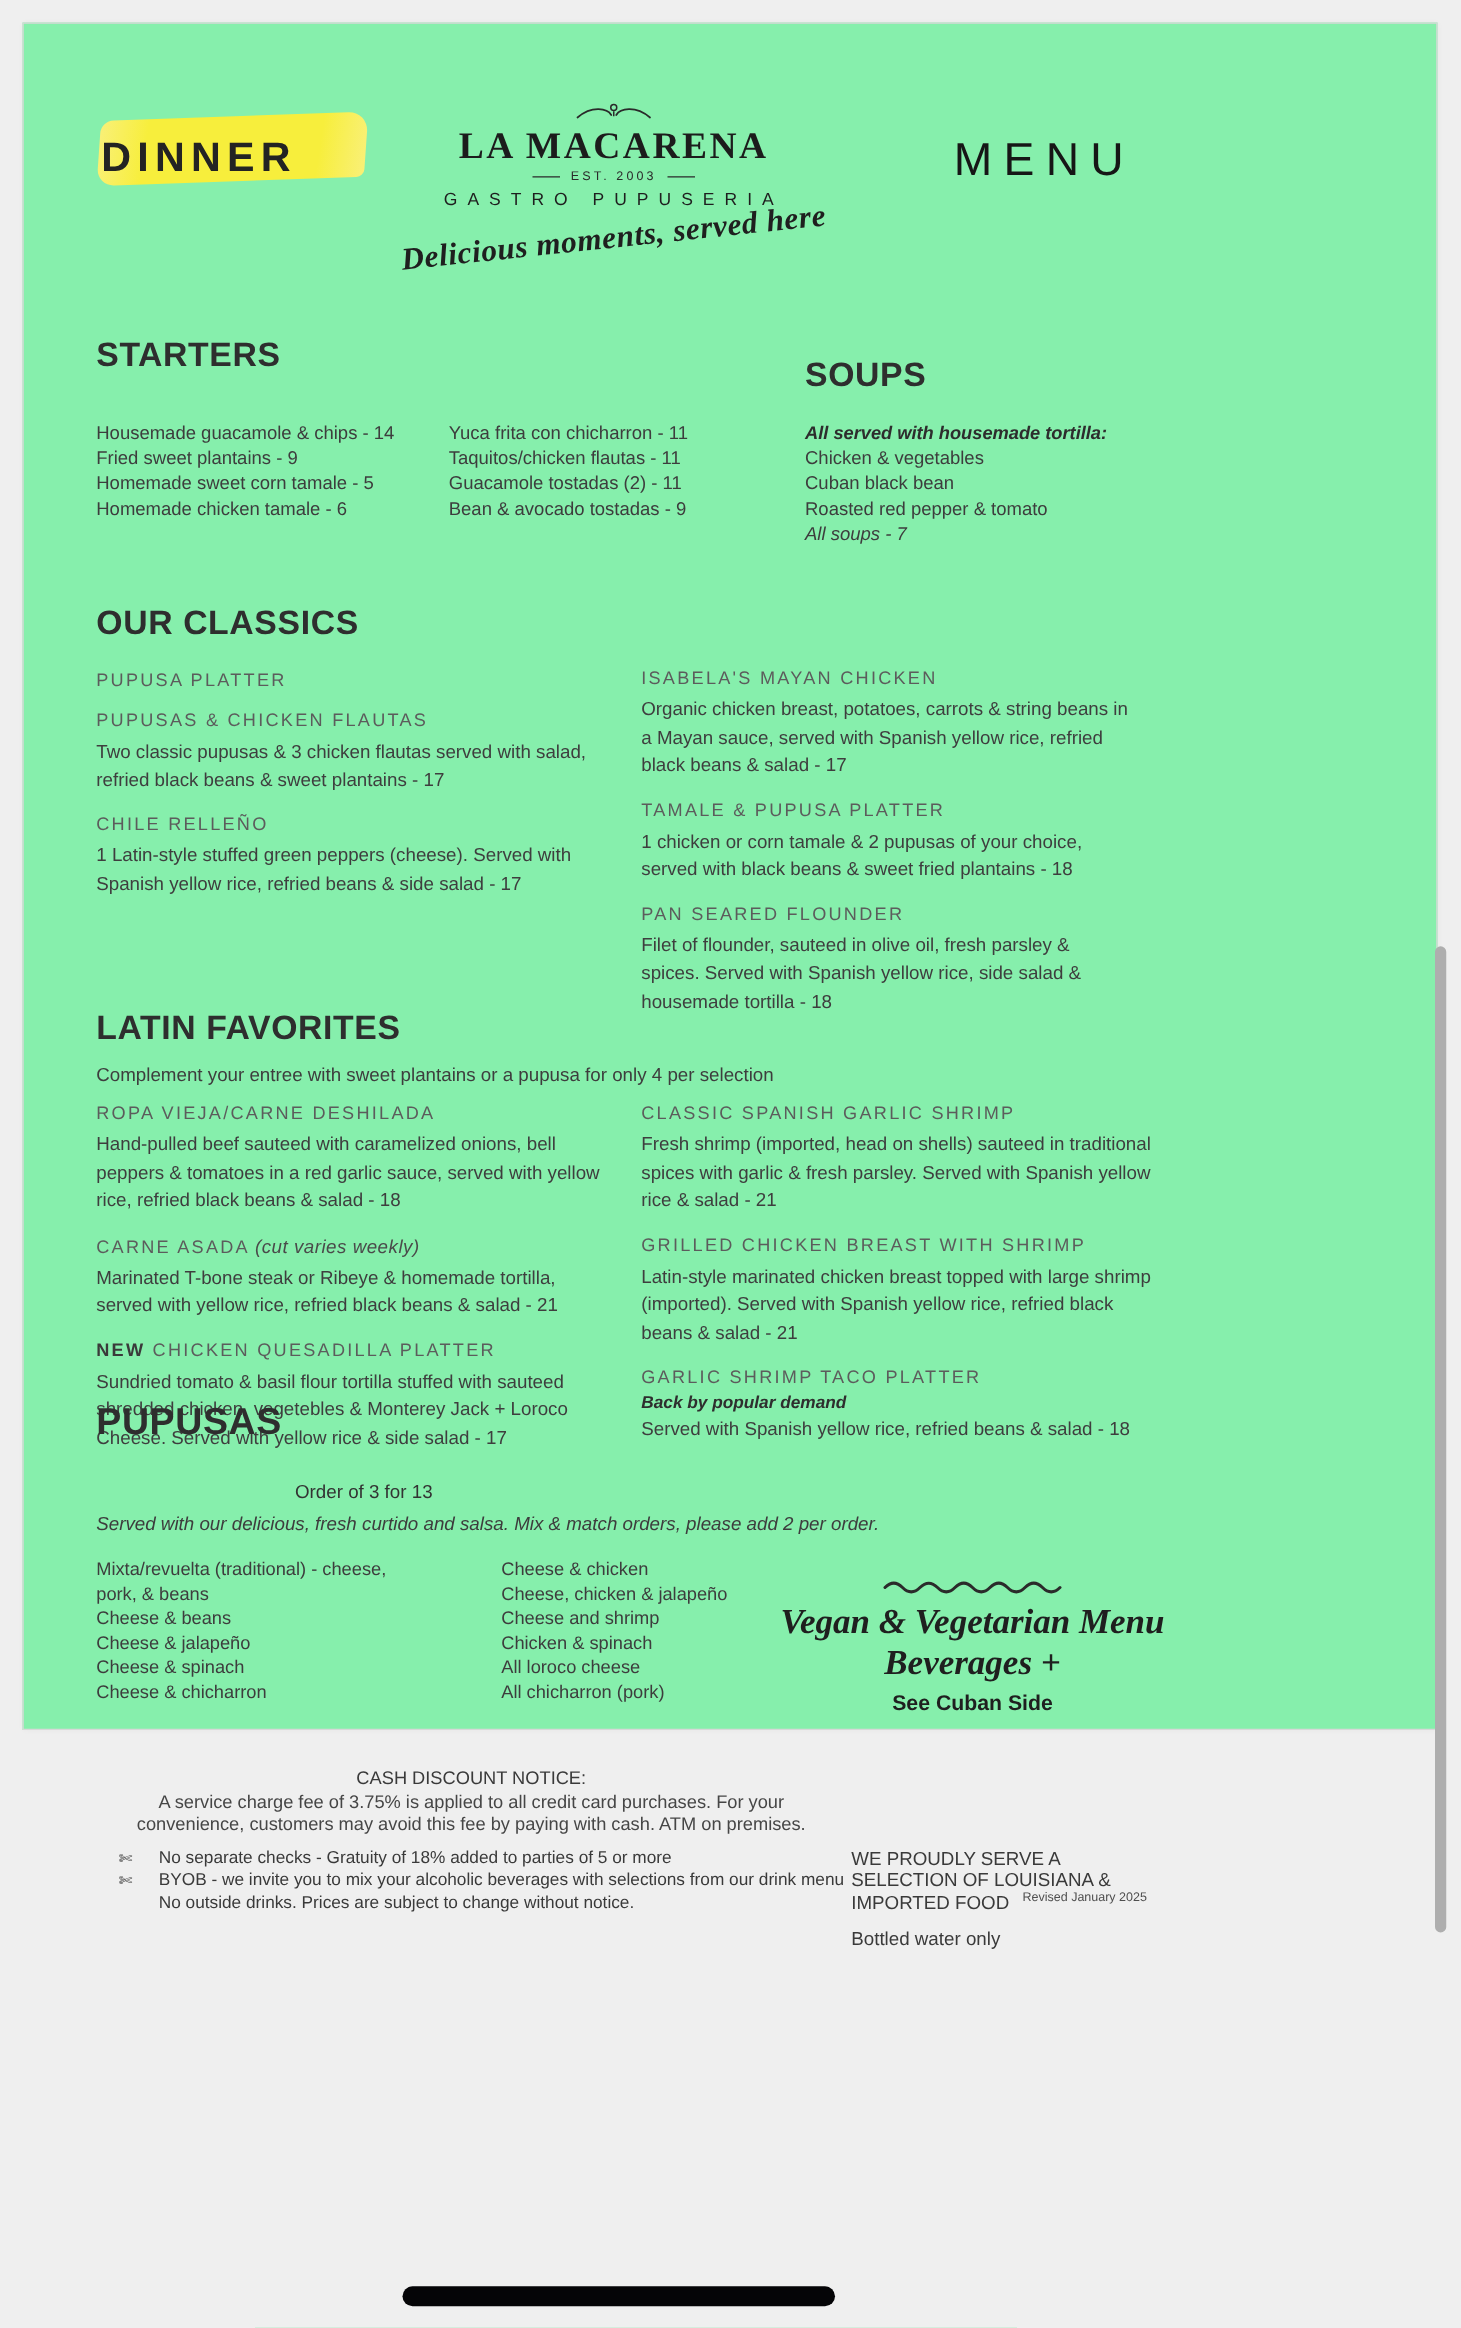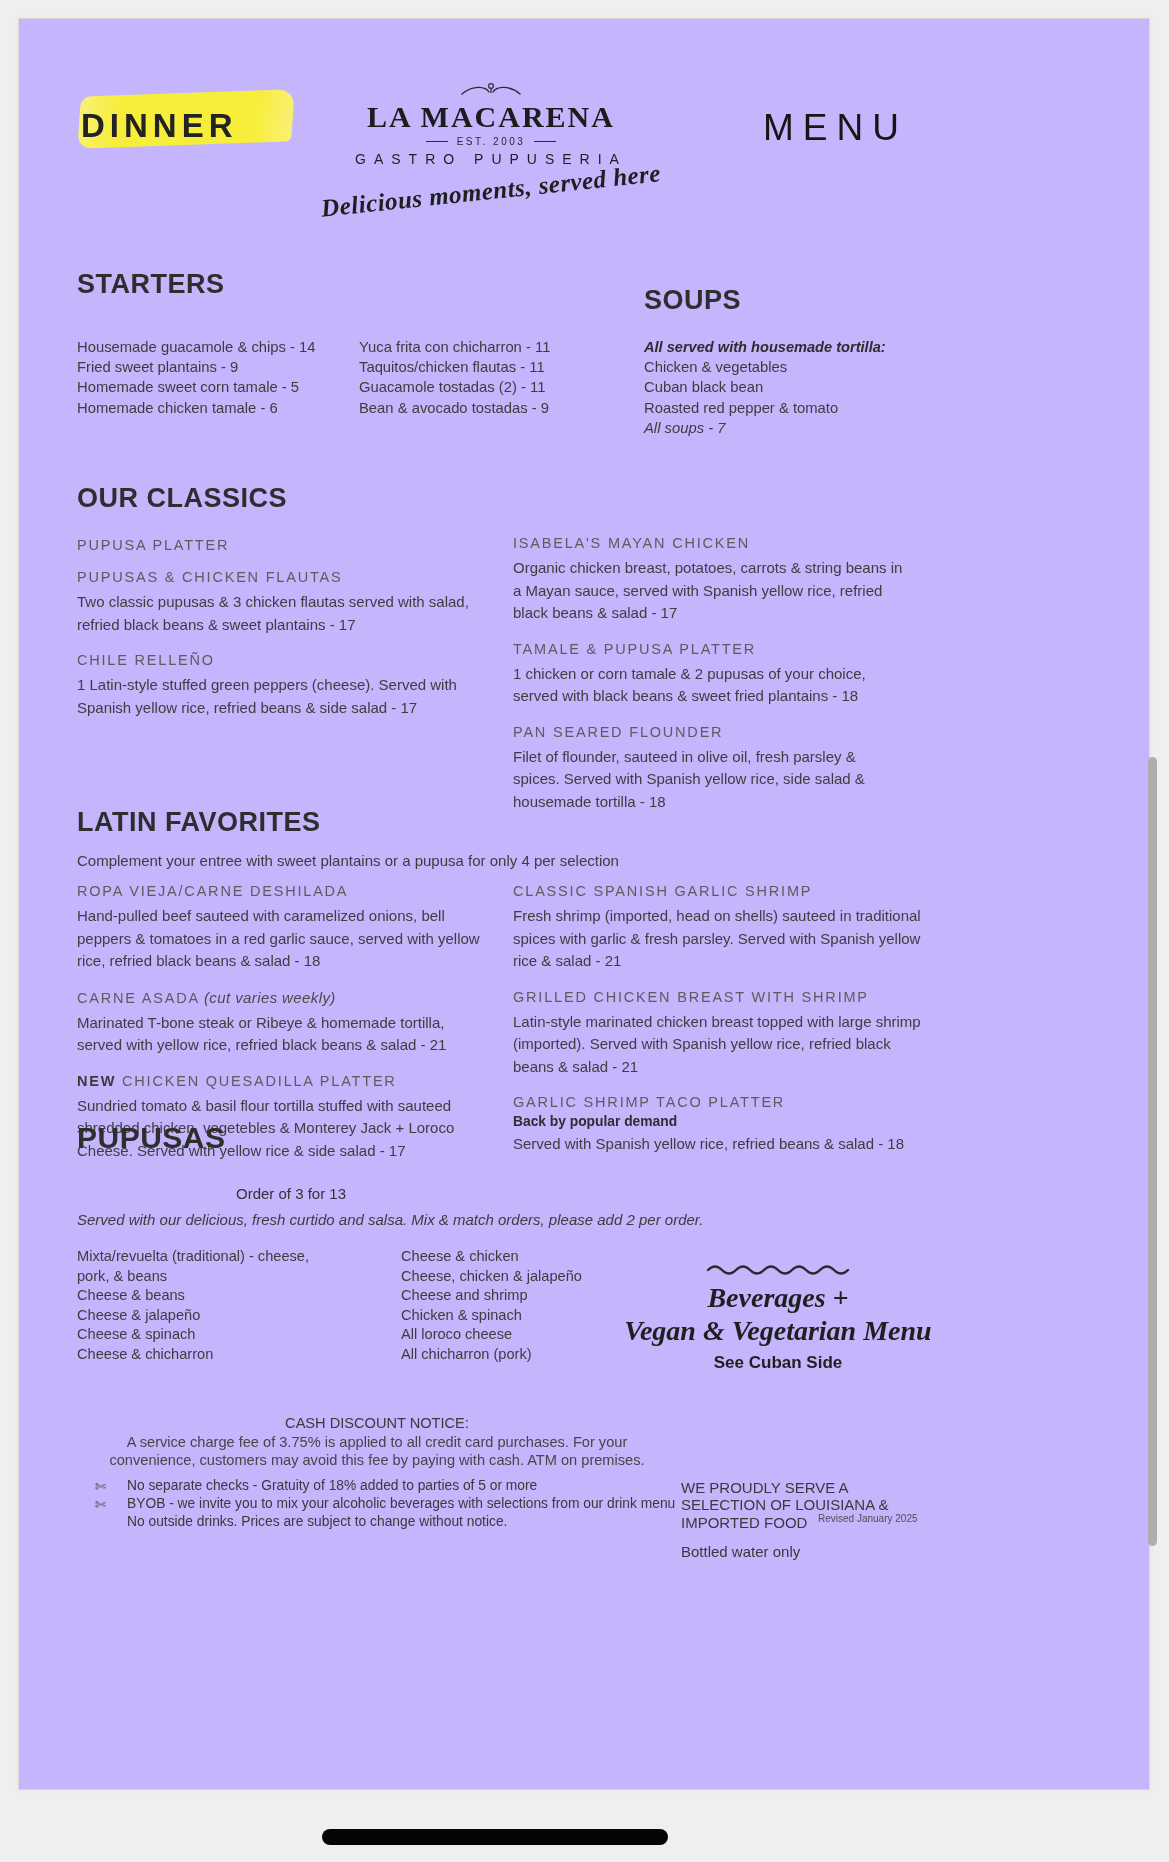--- a/index.html
+++ b/index.html
@@ -9,22 +9,22 @@
     font-family:"Liberation Sans", sans-serif;
   }
   .viewport {
     position:relative;
     width:1169px; height:1862px;
     background:#efefef;
     overflow:hidden;
   }
   .page {
     position:absolute; left:18px; top:18px;
-    width:1132px; height:1772px;
-    background:#c4b5fd;
+    width:1132px; height:1366px;
+    background:#86efac;
     border:1px solid #d8d8d8;
     box-shadow:0 0 5px rgba(0,0,0,0.05);
   }
   .abs { position:absolute; }
 
   
   .dinner-highlight {
     left:60px; top:74px; width:214px; height:52px;
     background:linear-gradient(95deg,#f9f077 0%, #f7ee3c 18%, #f7ee3c 82%, #f9f077 100%);
     transform:rotate(-2deg) skewX(-6deg);
@@ -73,21 +73,21 @@
 
   
   .st-classics { left:58px; top:466px; }
   .classics-c1 { left:58px; top:518px; width:402px; }
   .classics-c2 { left:494px; top:516px; width:392px; }
   .entree { margin-bottom:16px; }
   .entree-name { font-size:14.5px; letter-spacing:1.8px; color:#5c5c5c; margin-bottom:6px; }
   .entree-desc { font-size:15px; line-height:22.5px; color:#3e3e3e; }
   .name-note { font-style:italic; letter-spacing:0.4px; color:#4a4a4a; font-size:15px; margin-left:4px; }
   .new-tag { font-weight:700; color:#3a3a3a; }
-  .entree-note { font-size:13.8px; font-weight:700; color:#2e2e2e; margin:-2px 0 4px; }
+  .entree-note { font-size:13.8px; font-weight:700; font-style:italic; color:#2e2e2e; margin:-2px 0 4px; }
 
   
   .st-latin { left:58px; top:790px; }
   .latin-sub { left:58px; top:833px; font-size:15px; color:#3d3d3d; width:720px; }
   .latin-c1 { left:58px; top:864px; width:408px; }
   .latin-c2 { left:494px; top:864px; width:410px; }
 
   
   .st-pupusas { left:58px; top:1104px; font-size:30px; }
   .order-note { left:217px; top:1166px; font-size:15px; color:#333333; }
@@ -255,22 +255,22 @@
         <div class="pupusa-line">Cheese and shrimp</div>
         <div class="pupusa-line">Chicken &amp; spinach</div>
         <div class="pupusa-line">All loroco cheese</div>
         <div class="pupusa-line">All chicharron (pork)</div>
       </div>
 
     <div class="abs beverages">
       <svg class="wave" width="150" height="16" viewBox="0 0 150 16">
         <path d="M5 9 Q12 2 19 9 T33 9 T47 9 T61 9 T75 9 T89 9 T103 9 T117 9 T131 9 T145 9" stroke="#2b2b2b" stroke-width="2.4" fill="none" stroke-linecap="round"></path>
       </svg>
+      <div class="bev-line">Vegan &amp; Vegetarian Menu</div>
       <div class="bev-line">Beverages +</div>
-      <div class="bev-line">Vegan &amp; Vegetarian Menu</div>
       <div class="bev-see">See Cuban Side</div>
     </div>
 
     <div class="abs cash-block">
       <div class="cash-title">CASH DISCOUNT NOTICE:</div>
       <div class="cash-body">A service charge fee of 3.75% is applied to all credit card purchases. For your convenience, customers may avoid this fee by paying with cash. ATM on premises.</div>
     </div>
 
     <div class="abs serve-block">
       <div>WE PROUDLY SERVE A SELECTION OF LOUISIANA &amp; IMPORTED FOOD</div>

